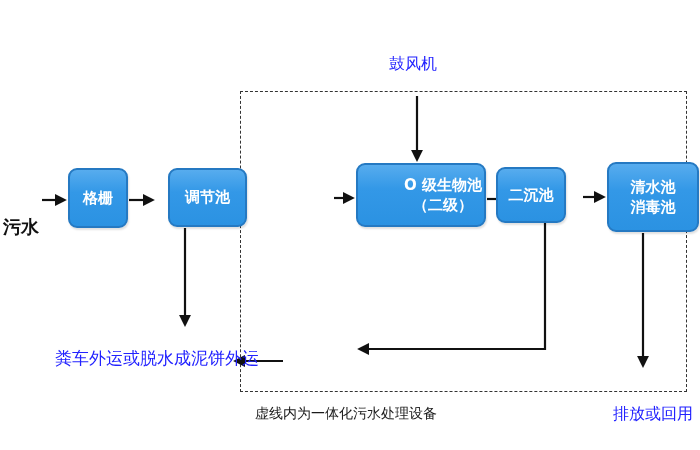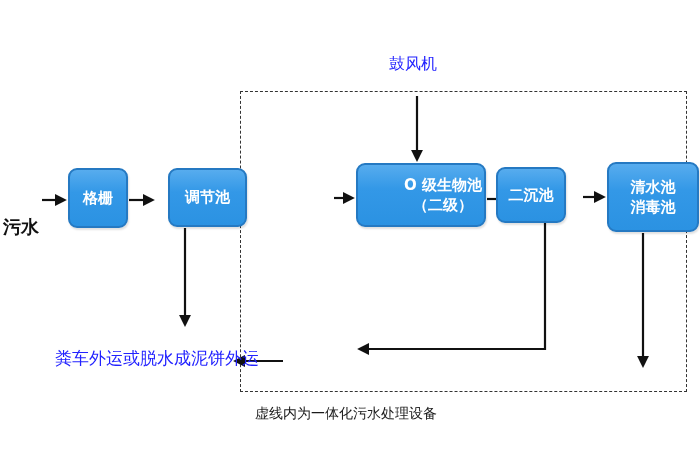--- a/index.html
+++ b/index.html
@@ -68,16 +68,17 @@
     <span>消毒池</span>
   </div>
 
 
   <div class="lbl lbl-black" style="left:3px; top:187px;">污水</div>
 
   <div class="lbl lbl-blue" style="left:389px; top:54px; font-size:16px;">鼓风机</div>
 
   <div class="lbl lbl-blue" style="left:55px; top:347px; font-size:17px;">粪车外运或脱水成泥饼外运</div>
 
+  <div class="lbl lbl-blue" style="left:613px; top:404px; font-size:16px;">排放或回用</div>
 
   <div class="lbl caption" style="left:243px; top:405px;margin-left:12px;">虚线内为一体化污水处理设备</div>
 
 </div>
 
 </body></html>

